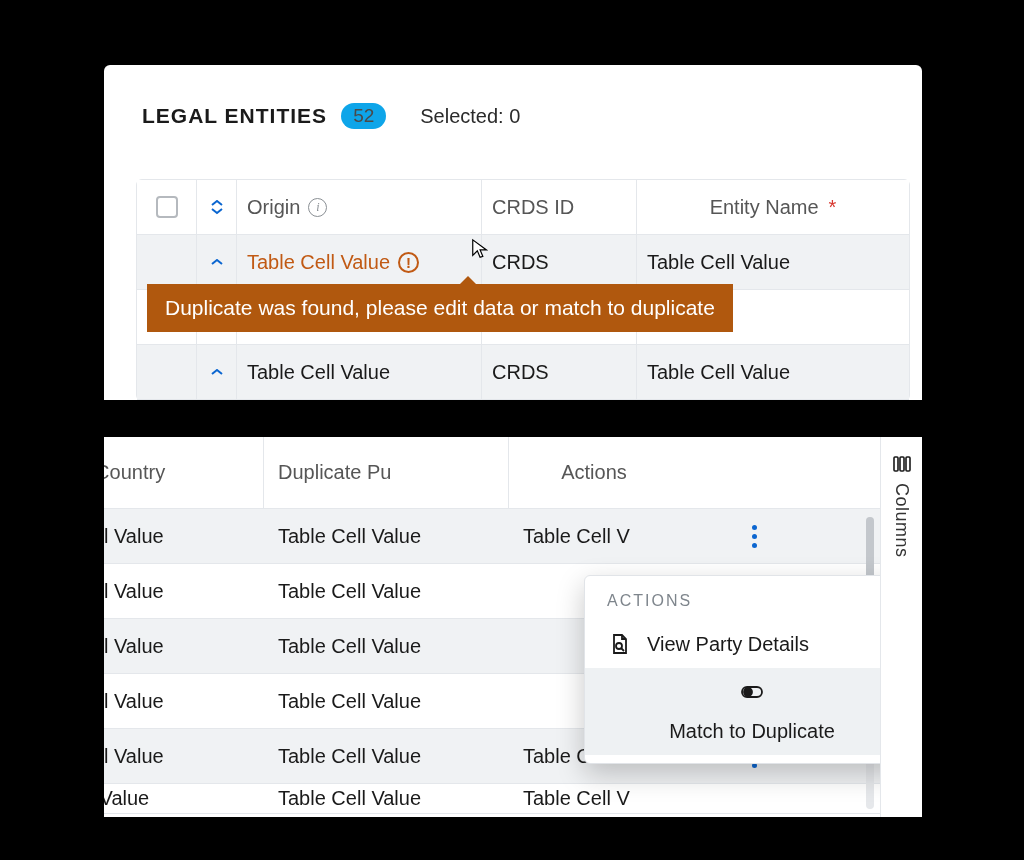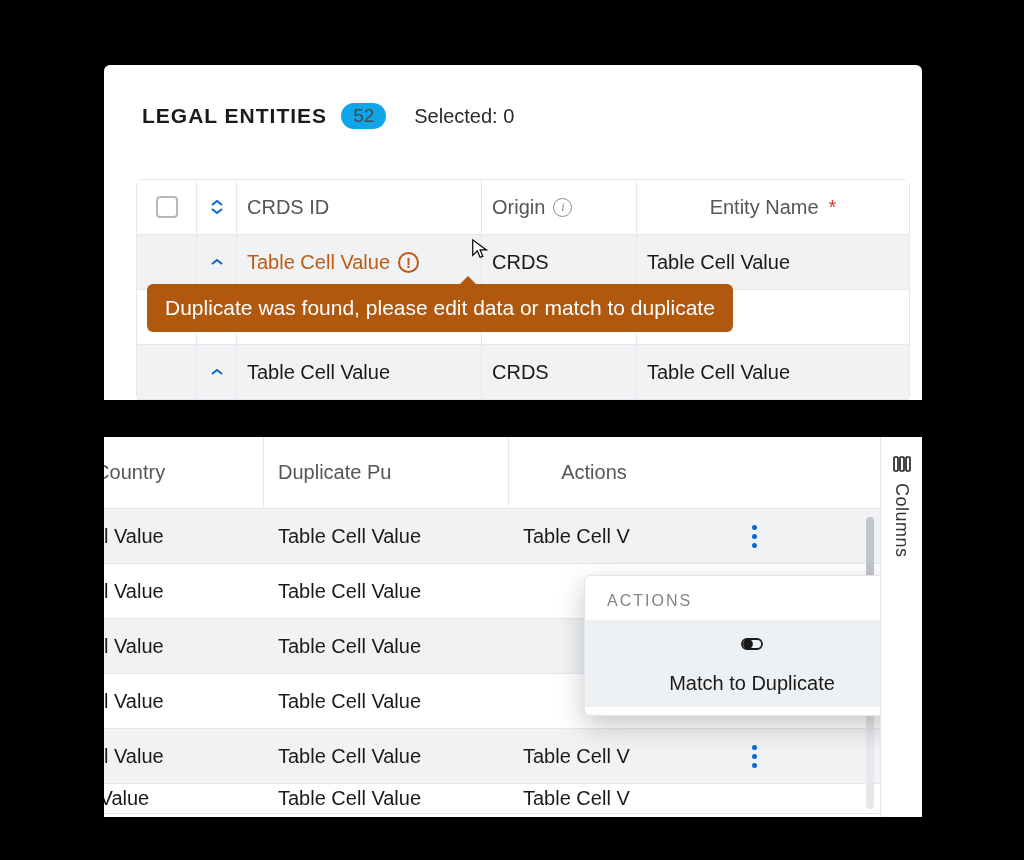--- a/index.html
+++ b/index.html
@@ -44,21 +44,21 @@
   }
   .count-pill {
     background: #0ea5e9;
     color: #4a4a4a;
     border-radius: 14px;
     padding: 2px 12px;
     font-size: 19px;
     font-weight: 500;
   }
   .selected {
-    margin-left: 14px;
+    margin-left: 20px;
     color: #2a2a2a;
     font-size: 20px;
   }
 
   .table1 {
     border: 1px solid #e4e7eb;
     border-radius: 6px;
     overflow: visible;
     position: relative;
   }
@@ -130,21 +130,21 @@
     line-height: 1;
   }
 
   .tooltip {
     position: absolute;
     left: 10px;
     top: 104px;
     background: #b0580e;
     color: #fff;
     padding: 12px 18px;
-    border-radius: 6px;
+    border-radius: 0;
     font-size: 21px;
     z-index: 5;
     white-space: nowrap;
     text-align: center;
   }
   .tooltip::before {
     content: "";
     position: absolute;
     left: 312px;
     top: -8px;
@@ -320,25 +320,25 @@
         <span class="expand-all">
           <svg class="chev" viewBox="0 0 12 7">
               <polyline points="1,5 6,1 11,5" fill="none" stroke="#0b66d0" stroke-width="2"></polyline>
             </svg>
           <svg class="chev" viewBox="0 0 12 7">
               <polyline points="1,1 6,5 11,1" fill="none" stroke="#0b66d0" stroke-width="2"></polyline>
             </svg>
         </span>
       </div>
       <div class="th">
-        <span>CRDS ID</span>
-      </div>
-      <div class="th">
         <span>Origin</span>
         <span class="info-icon">i</span>
+      </div>
+      <div class="th">
+        <span>CRDS ID</span>
       </div>
       <div class="th">
         <span>Entity Name</span>
           <span class="req">*</span>
       </div>
     </div>
 
     <div class="trow shaded">
       <div class="cell b"></div>
       <div class="cell b" style="justify-content:center;padding:0">
@@ -500,20 +500,29 @@
         </div>
       <div class="cell2 act"></div>
     </div>
 
     <div class="scroll-track">
       <div class="scroll-thumb"></div>
     </div>
 
     <div class="popover">
       <div class="hdr">ACTIONS</div>
+      <div class="item">
+        <svg class="ico" viewBox="0 0 24 24" fill="none" stroke="#1a1a1a" stroke-width="1.8">
+          <path d="M7 3h8l4 4v14H7z"></path>
+            <path d="M15 3v4h4"></path>
+          <circle cx="12" cy="14" r="3"></circle>
+            <path d="M14.5 16.5 L17 19"></path>
+        </svg>
+        <span>View Party Details</span>
+      </div>
       <div class="item hover">
         <svg class="ico" viewBox="0 0 24 24" fill="none" stroke="#1a1a1a" stroke-width="1.8">
           <rect x="2" y="7" width="20" height="10" rx="5"></rect>
           <circle cx="8" cy="12" r="4" fill="#1a1a1a"></circle>
         </svg>
         <span>Match to Duplicate</span>
       </div>
     </div>
 
   </div>

